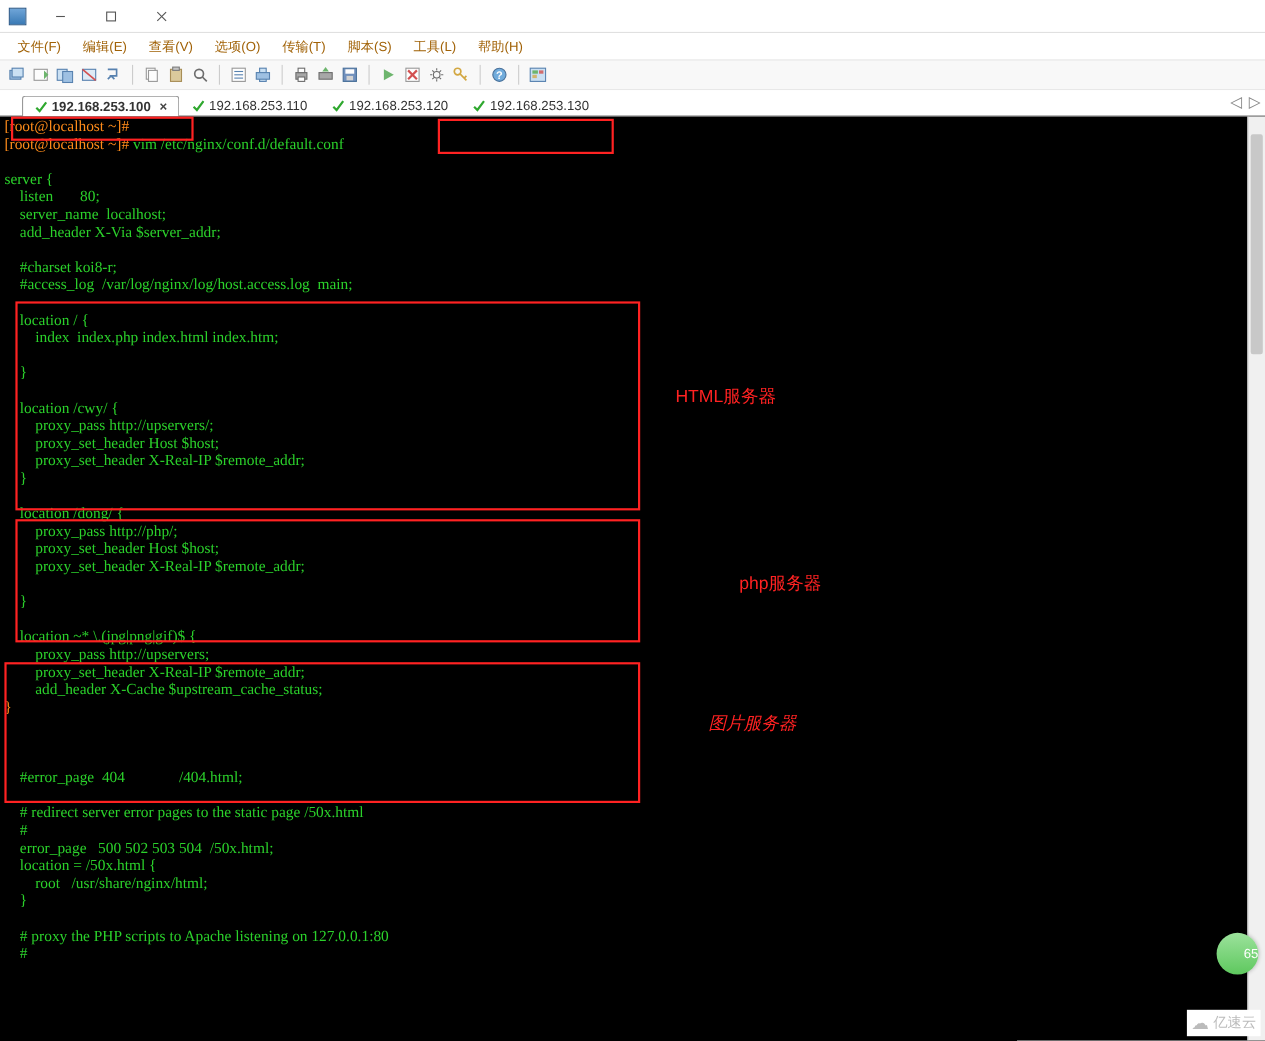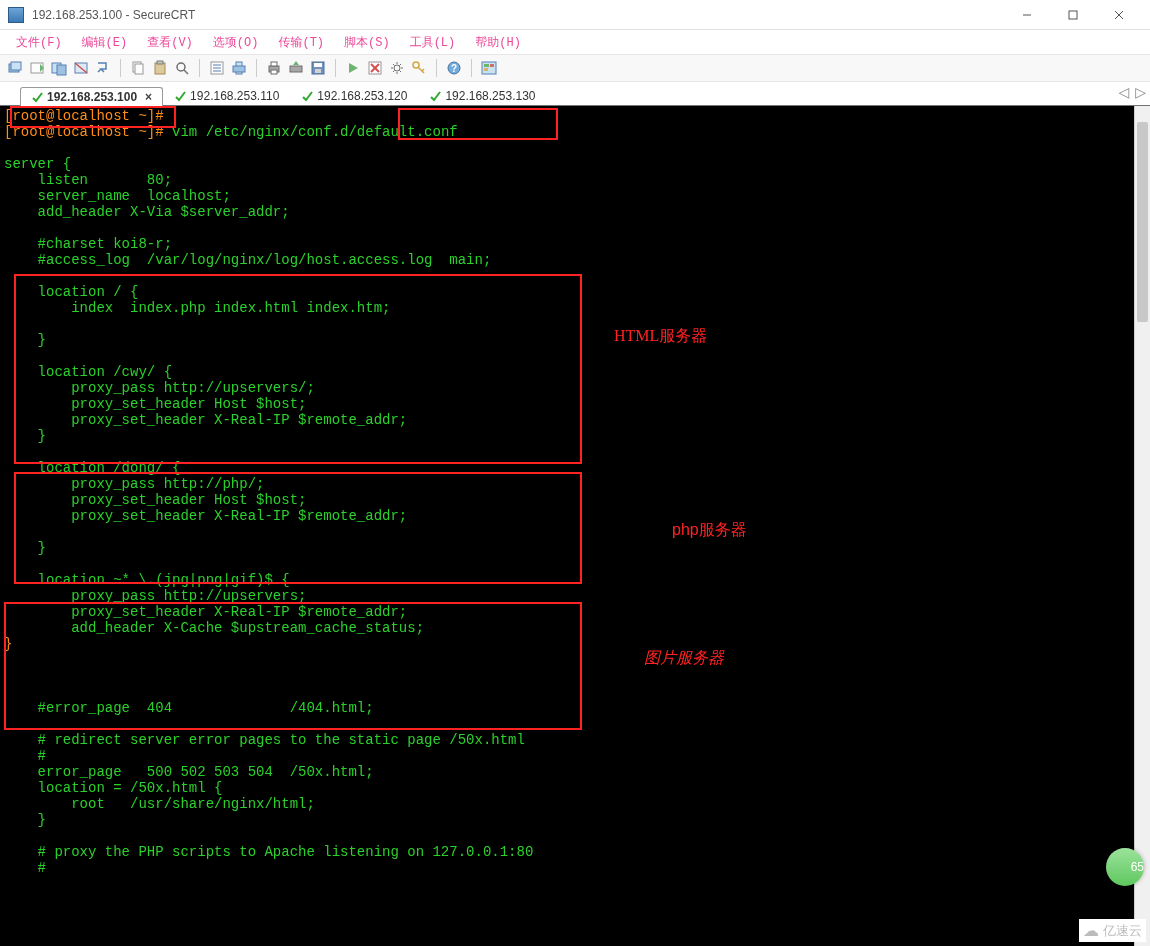--- a/index.html
+++ b/index.html
@@ -3,49 +3,48 @@
 <meta charset="utf-8">
 <style>
   * { box-sizing: border-box; }
   body { margin: 0; font-family: "Microsoft YaHei", sans-serif; font-size: 12px; background: #fff; width: 1150px; height: 946px; overflow: hidden; position: relative; }
   .titlebar { height: 30px; display: flex; align-items: center; padding: 0 8px; background: #fff; border-bottom: 1px solid #e0e0e0; }
   .titlebar .app-icon { width: 16px; height: 16px; margin-right: 8px; background: linear-gradient(#6fa5d8,#3a7ab5); border: 1px solid #2c5a8a; }
   .titlebar .title { color: #555; flex: 1; }
   .win-controls { display: flex; gap: 0; }
   .win-btn { width: 46px; height: 30px; display:flex; align-items:center; justify-content:center; color:#555; }
   .menubar { height: 24px; display: flex; align-items: center; padding: 2px 8px; gap: 4px; background:#fff; }
-  .menubar .menu-item { padding: 2px 8px; color:#ec4899;font-family:Liberation Mono, monospace; }
+  .menubar .menu-item { padding: 2px 8px; color:#a16207; }
   .toolbar { height: 28px; display: flex; align-items: center; padding: 2px 6px; gap: 4px; background:#f8f8f8; border-top:1px solid #e6e6e6; border-bottom:1px solid #e6e6e6; }
   .tb-icon { width: 18px; height: 18px; display:flex; align-items:center; justify-content:center; opacity:0.85; }
   .tb-sep { width:1px; height:18px; background:#ccc; margin:0 4px; }
   .tabstrip { height: 24px; display:flex; align-items:flex-end; padding: 0 20px; background:#fff; border-bottom:1px solid #737373; position:relative; }
   .tab { display:flex; align-items:center; gap:4px; padding: 2px 10px; font-size:12px; color:#333; border:1px solid transparent; border-bottom:none; }
   .tab.active { font-weight:bold; border-color:#999; background:#fff; border-top-left-radius:3px; border-top-right-radius:3px; position:relative; top:1px; }
   .tab .chk { width:12px; height:12px; }
   .tab .close { margin-left:4px; font-weight:bold; color:#444; }
   .tab-nav { position:absolute; right:4px; top:2px; display:flex; gap:6px; color:#888; font-size:14px; }
   .terminal-wrap { position:relative; height: calc(100% - 30px - 24px - 28px - 24px); }
-  .terminal { background:#000; color:#0f0; font-family: Liberation Mono, monospace; font-size:14px; line-height:16px; white-space:pre; padding: 2px 4px; height:100%; overflow:hidden; position:relative; }
+  .terminal { background:#000; color:#0f0; font-family: Liberation Serif, serif; font-size:14px; line-height:16px; white-space:pre; padding: 2px 4px; height:100%; overflow:hidden; position:relative; }
   .terminal .g { color:#2bd12b; }
   .terminal .o { color:#ff8c1a; }
   .scrollbar-v { position:absolute; right:0; top:0; bottom:0; width:16px; background:#f0f0f0; border-left:1px solid #ccc; }
   .scrollbar-v .thumb { position:absolute; left:2px; right:2px; top:16px; height:200px; background:#c8c8c8; border-radius:2px; }
   .red-box { position:absolute; border:2px solid #ff2222; pointer-events:none; }
   .ann { position:absolute; color:#ff2222; font-family:"Microsoft YaHei",sans-serif; font-size:16px; }
   .badge { position:absolute; right:6px; bottom:60px; width:38px; height:38px; border-radius:50%; background:linear-gradient(#9ce29c,#5ec85e); color:#fff; display:flex; align-items:center; justify-content:flex-end; font-size:12px; box-shadow:0 0 4px rgba(0,0,0,.3); }
   .watermark { position:absolute; right:4px; bottom:4px; font-size:13px; color:#bbb; display:flex; align-items:center; gap:4px; background:#fff; padding:2px 4px; }
   .watermark .cloud { font-size:16px; }
   .red-box.tab-hl { border-width:2px; }
 </style>
 </head>
 <body>
 
 <div class="titlebar">
   <div class="app-icon"></div>
-  <div class="title">192.168.253.100 - SecureCRT</div>
   <div class="win-controls">
     <div class="win-btn">
       <svg width="10" height="10">
           <line x1="1" y1="5" x2="9" y2="5" stroke="#555" stroke-width="1"></line>
         </svg>
     </div>
     <div class="win-btn">
       <svg width="10" height="10">
           <rect x="1" y="1" width="8" height="8" fill="none" stroke="#555" stroke-width="1"></rect>
         </svg>
@@ -281,21 +280,21 @@
     # proxy the PHP scripts to Apache listening on 127.0.0.1:80
     #</span></div>
   <div class="scrollbar-v">
       <div class="thumb"></div>
     </div>
 
   <div class="red-box" style="left:398px; top:2px; width:160px; height:32px;"></div>
   <div class="red-box" style="left:14px; top:168px; width:568px; height:190px;"></div>
   <div class="red-box" style="left:14px; top:366px; width:568px; height:112px;"></div>
   <div class="red-box" style="left:4px; top:496px; width:578px; height:128px;"></div>
-  <div class="ann" style="left:614px; top:220px;font-family:Liberation Serif, serif;">HTML服务器</div>
+  <div class="ann" style="left:614px; top:244px;">HTML服务器</div>
   <div class="ann" style="left:636px; top:414px;margin-left:36px;">php服务器</div>
   <div class="ann" style="left:644px; top:542px;font-style:italic;">图片服务器</div>
 
   <div class="badge">
       <span>65</span>
     </div>
 </div>
 
 <div class="red-box tab-hl" style="left:10px; top:106px; width:166px; height:22px;"></div>
 

